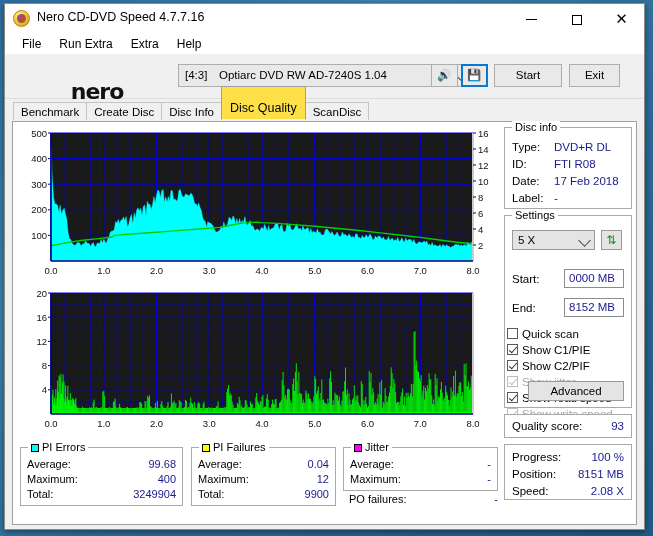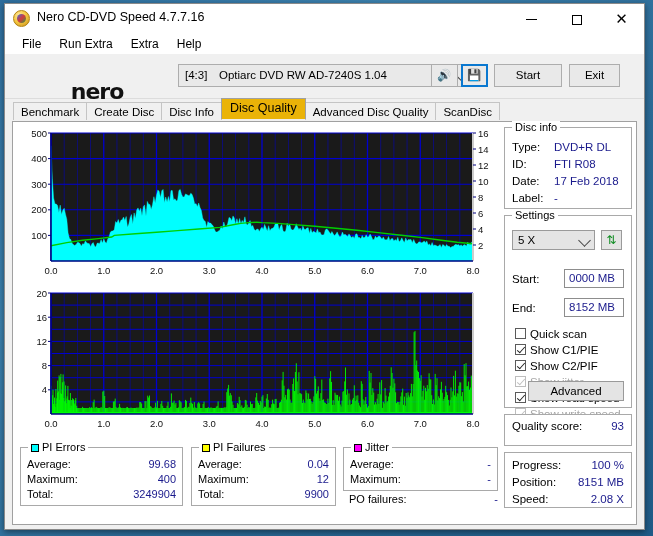--- a/index.html
+++ b/index.html
@@ -96,22 +96,22 @@
   #tabstrip{
     position:relative;height:20px;background:#f0f0f0;padding-left:8px;
     display:flex;align-items:flex-end;
   }
   .tab{
     font-size:11.5px;color:#000;padding:3px 7px 2px 7px;background:#f0f0f0;
     border:1px solid #c4c4c4;border-bottom:none;margin-right:-1px;cursor:default;
     position:relative;top:1px;
   }
   .tab.active{
-    background:#eab308;border-color:#a0a0a0;font-size:12.5px;
-    padding:2px 8px 4px 8px;top:0px;z-index:3;
+    background:#fde047;border-color:#a0a0a0;font-size:12.5px;
+    padding:14px 8px 4px 8px;top:0px;z-index:3;
   }
   
   #content{
     position:absolute;left:7px;top:117px;width:625px;height:404px;
     background:#ffffff;border:1px solid #a0a0a0;box-sizing:border-box;
   }
   
   #chart-top{position:absolute;left:6px;top:5px;width:478px;height:152px;}
   #chart-bottom{position:absolute;left:6px;top:165px;width:478px;height:145px;}
   .chart svg{display:block;}
@@ -170,38 +170,38 @@
     border:1px solid #9a9a9a;box-sizing:border-box;text-align:center;line-height:18px;
     font-size:12px;color:#0a8a1e;
   }
   .fieldrow{position:relative;height:23px;margin-left:7px;margin-top:6px;}
   .fieldrow .flabel{font-size:11.5px;color:#000;line-height:21px;}
   .fieldrow .fbox{
     position:absolute;left:52px;top:0;width:60px;height:19px;background:#fff;
     border:1px solid #8d8d8d;box-sizing:border-box;font-size:11.5px;color:#1a1a8c;
     line-height:17px;text-align:left;padding-left:4px;
   }
-  .ckrow{position:relative;margin-left:10px;height:16px;line-height:16px;font-size:11.5px;color:#000;}
+  .ckrow{position:relative;margin-left:2px;height:16px;line-height:16px;font-size:11.5px;color:#000;}
   .ckrow.dim{color:#a6a6a6;}
   .ckbox{
     display:inline-block;width:11px;height:11px;border:1px solid #5a5a5a;background:#fff;
     vertical-align:-1px;margin-right:4px;box-sizing:border-box;position:relative;
   }
   .ckrow.dim .ckbox{border-color:#bdbdbd;}
   .ckbox.checked:after{
     content:"";position:absolute;left:3px;top:0px;width:3px;height:7px;
     border:solid #222;border-width:0 1.6px 1.6px 0;transform:rotate(42deg);
   }
   .ckrow.dim .ckbox.checked:after{border-color:#c0c0c0;}
   #adv-btn{
     position:absolute;left:23px;bottom:6px;width:96px;height:20px;background:#e4e4e4;
     border:1px solid #9a9a9a;box-sizing:border-box;font-size:11.5px;color:#000;
     text-align:center;line-height:18px;
   }
-  #grp-quality{height:32px;}
+  #grp-quality{height:24px;}
   #grp-quality .inforow{height:22px;line-height:22px;}
   #grp-quality .k{width:78px;}
   #grp-progress{height:56px;padding-top:4px;}
   #grp-progress .k{width:56px;}
   .rval{position:absolute;right:7px;color:#1a1a8c;}
 </style>
 </head>
 <body>
 
 <div id="desktop"></div>
@@ -236,21 +236,20 @@
     <div class="tbtn" id="btn-save"><span>💾</span></div>
     <div class="tbtn" id="btn-start">Start</div>
     <div class="tbtn" id="btn-exit">Exit</div>
   </div>
 
   <div id="tabstrip">
     <div class="tab">Benchmark</div>
     <div class="tab">Create Disc</div>
     <div class="tab">Disc Info</div>
     <div class="tab active">Disc Quality</div>
-    <div class="tab">Advanced Disc Quality</div>
     <div class="tab">ScanDisc</div>
   </div>
 
   <div id="content">
 
     <div id="chart-top" class="chart">
         <svg width="478" height="152">
           <rect x="0" y="0" width="478" height="152" fill="#ffffff"></rect>
           <rect x="32" y="6" width="422" height="128" fill="#1a1a1a"></rect>
           <line x1="32" y1="6" x2="32" y2="134" stroke="#0000d0" stroke-width="1.3" opacity="1"></line>

